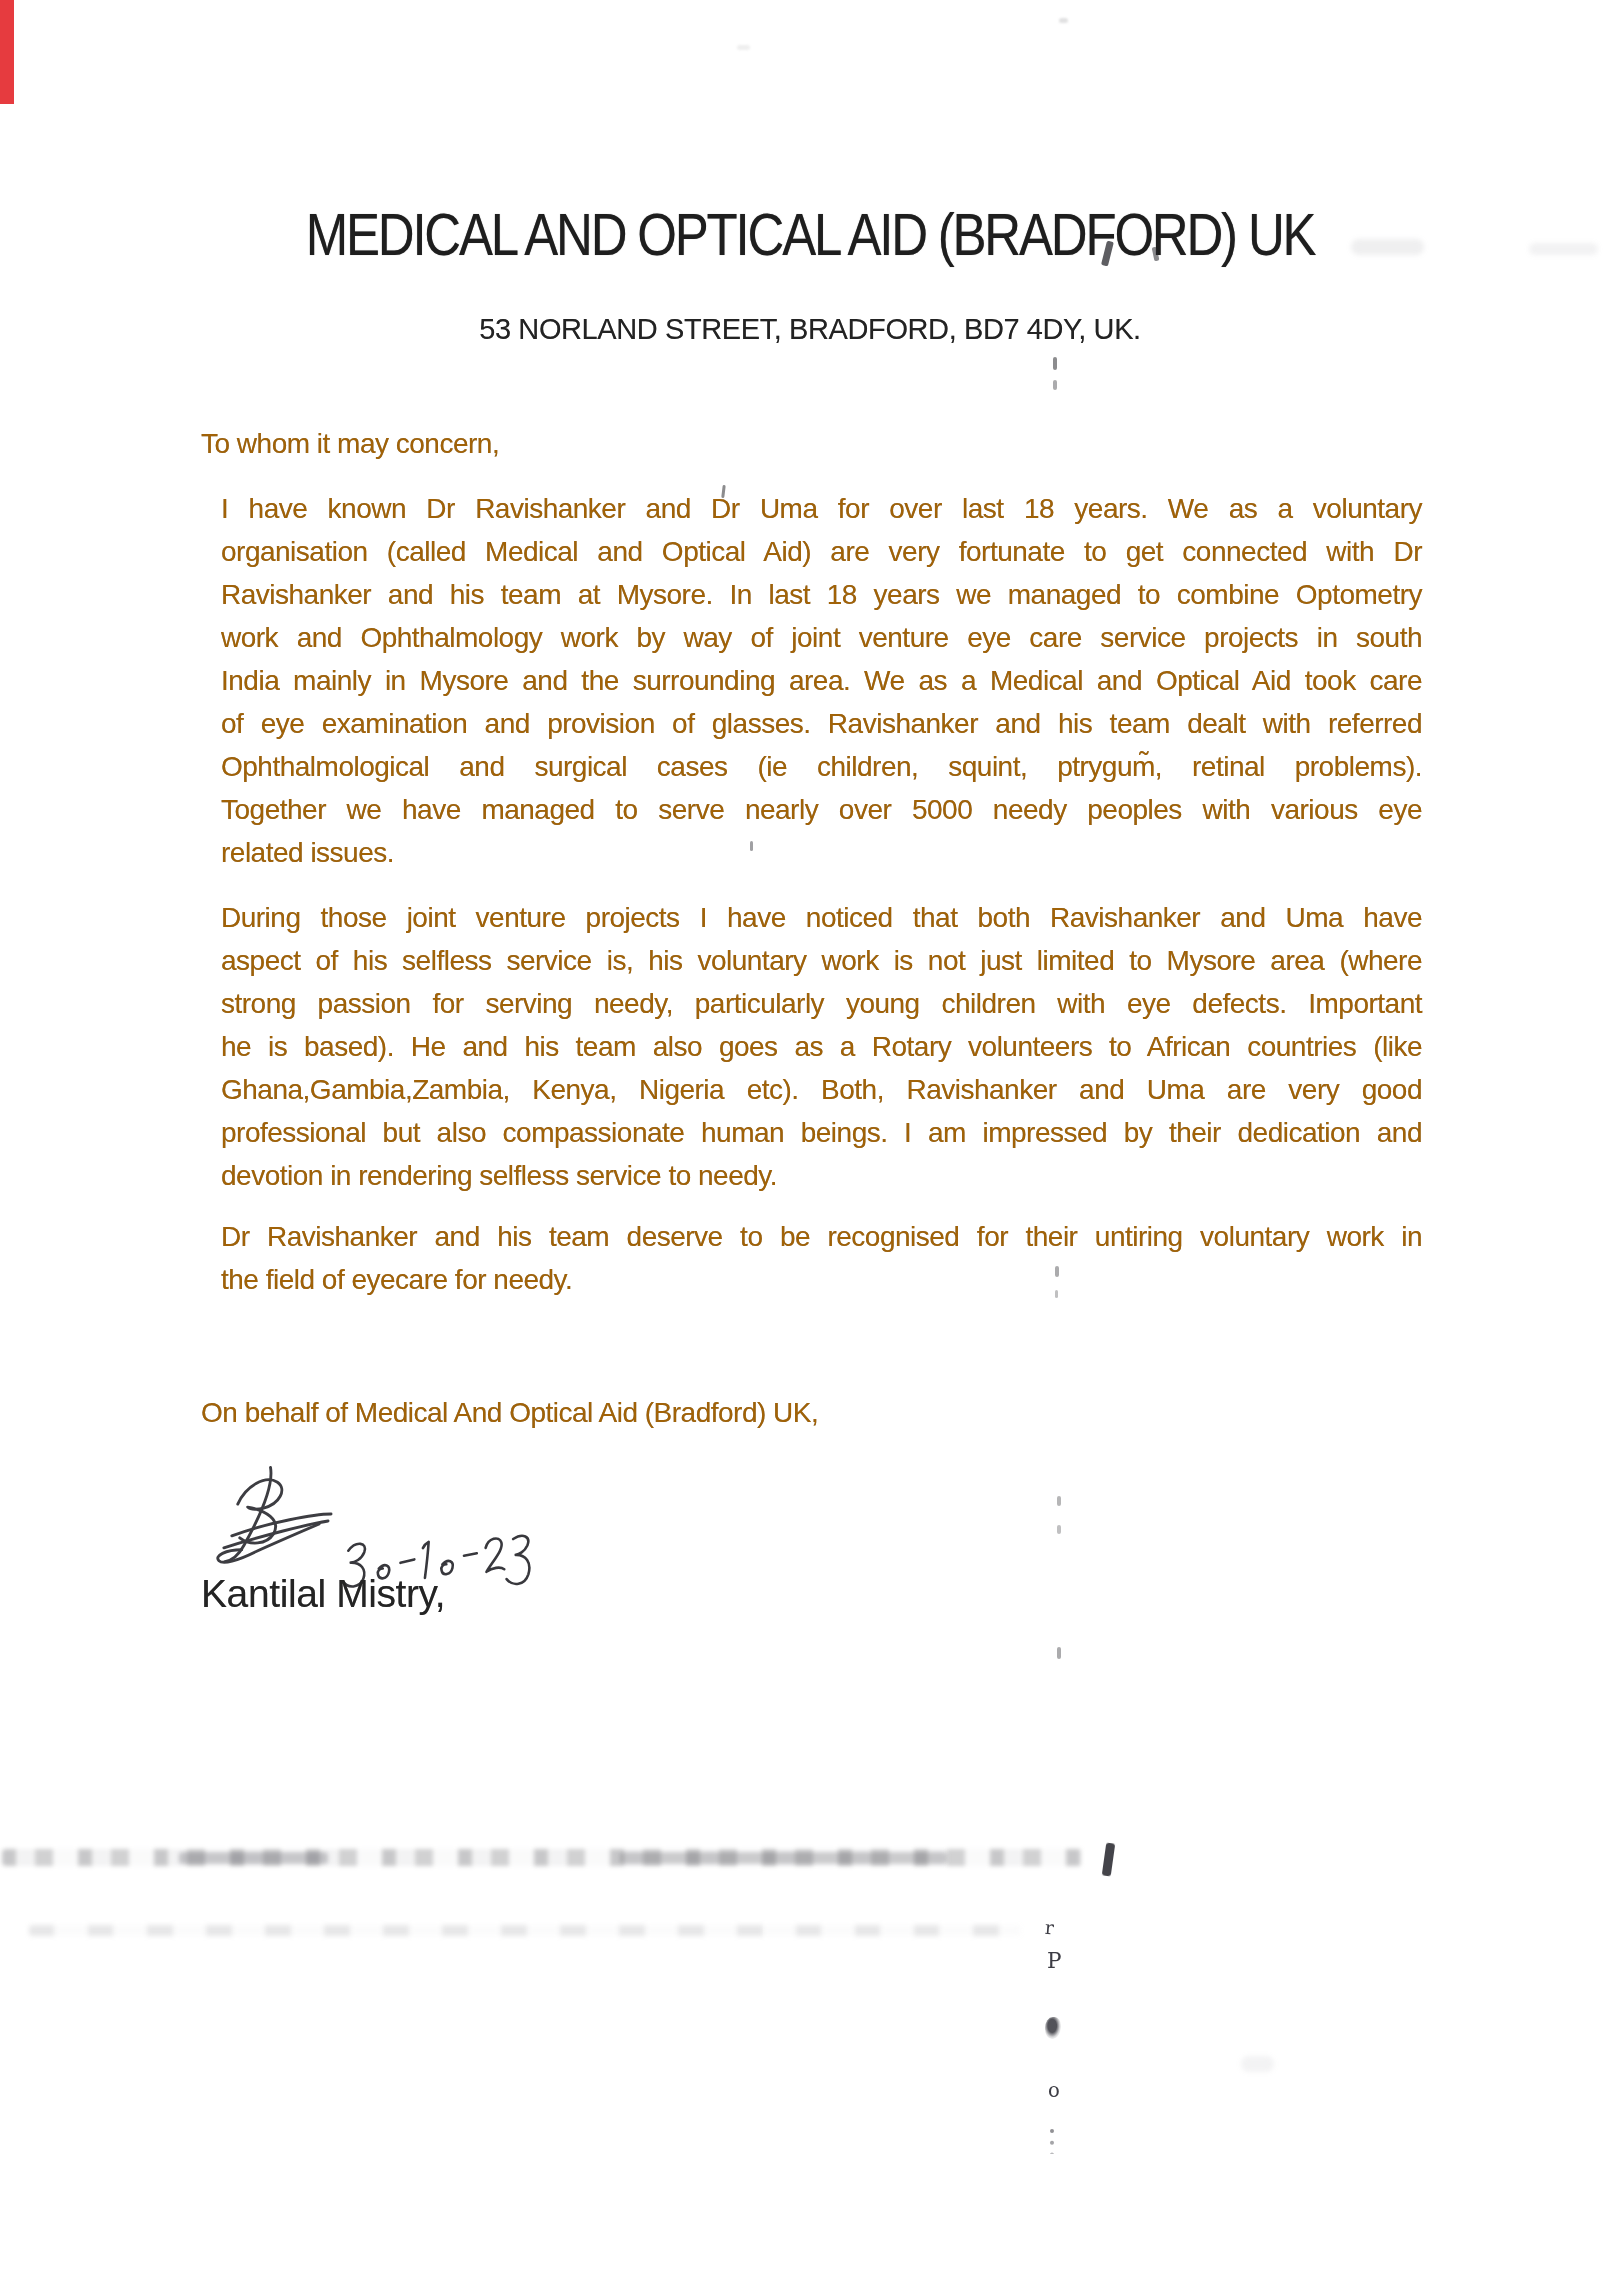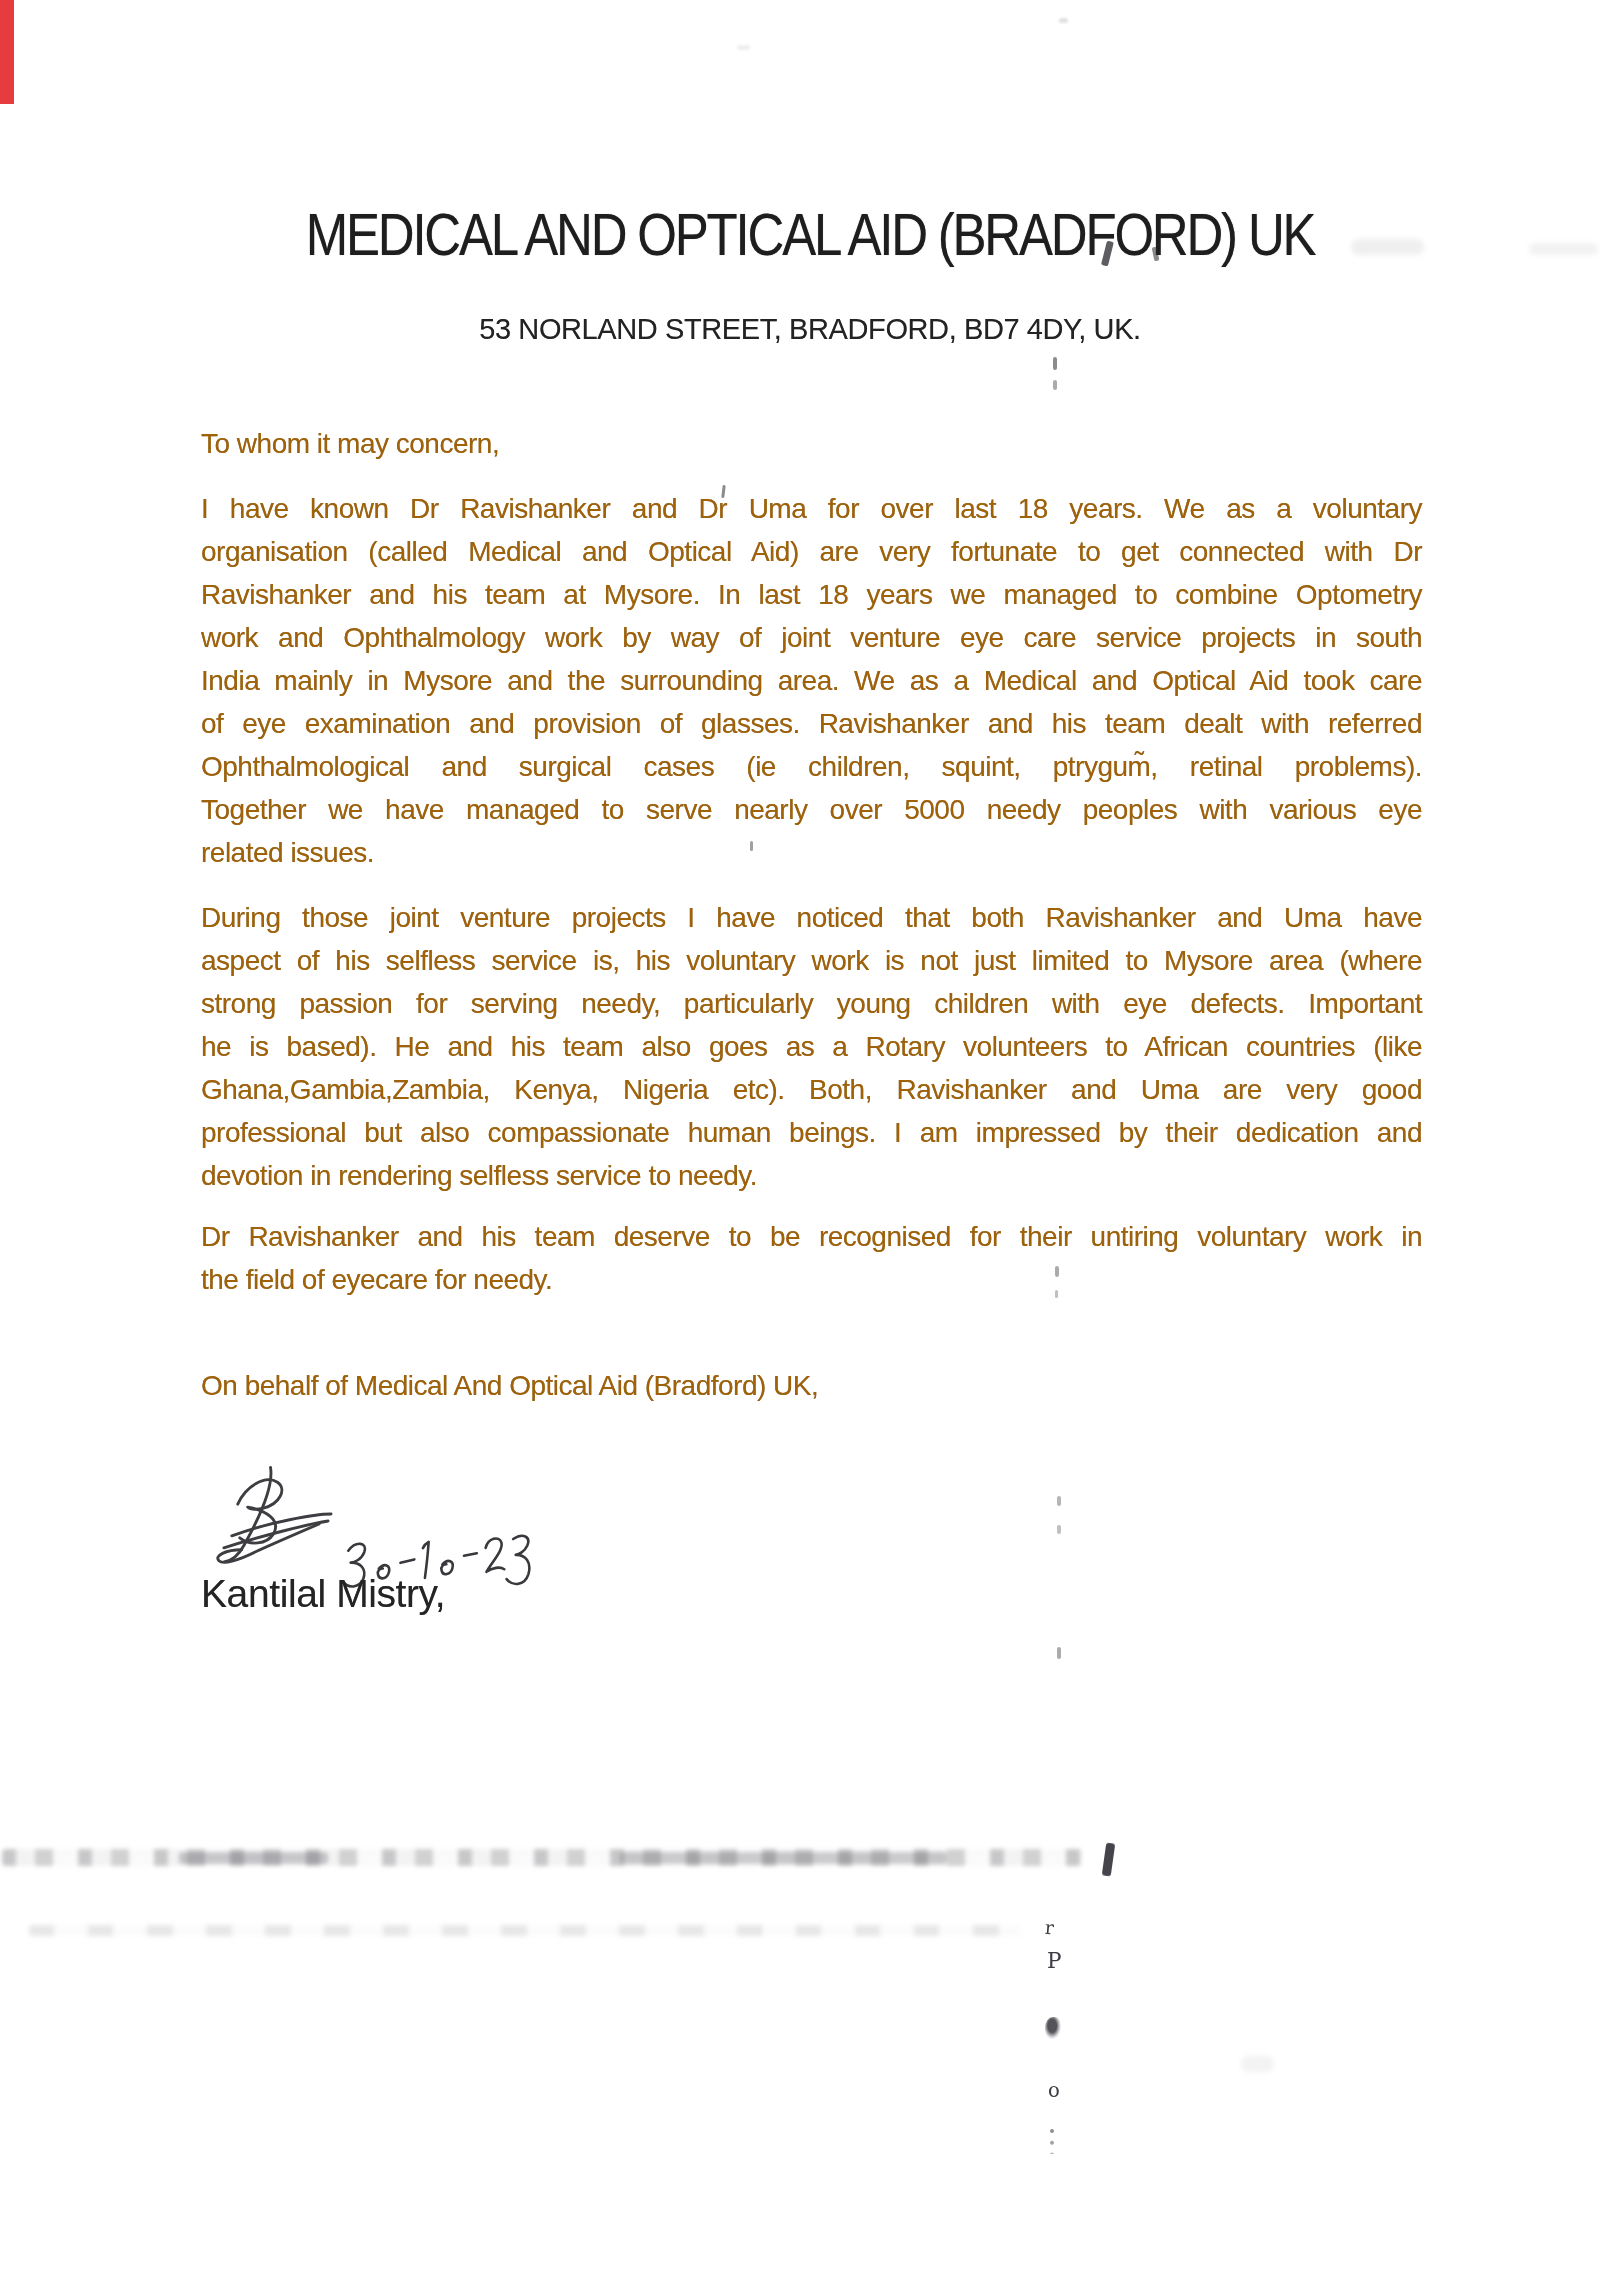--- a/index.html
+++ b/index.html
@@ -18,26 +18,26 @@
     font-size:29px; letter-spacing:-0.4px; color:#232323;
     text-shadow:0 0 0.6px rgba(30,30,30,.45);
     margin-top:17px;
   }
   .body-text {
     position:absolute; top:422px; left:201px; width:1221px;
     font-size:28px; letter-spacing:-0.5px; line-height:43px; color:#a16207;
     text-shadow:0 0 0.6px rgba(35,35,35,.45);
   }
   .salutation { text-align:left; }
-  .para { margin-top:21.6px; }
+  .para { margin-top:21.6px;margin-left:20px; }
   .para.p2 { margin-top:22.5px; }
   .para.p3 { margin-top:17.6px; }
   .line { text-align:justify; text-align-last:justify; }
   .line.last { text-align-last:left; }
-  .closing { margin-top:63px; text-align:left; }
+  .closing { margin-top:90px; text-align:left; }
   .signer {
     position:absolute; left:201px; top:1572px; font-size:39px;
     letter-spacing:-0.4px; color:#242424; text-shadow:0 0 0.6px rgba(35,35,35,.45);
   }
   .signature-svg { position:absolute; left:208px; top:1462px; width:129px; height:110px; }
   .signature-svg path, .date-svg path {
     fill:none; stroke:#3d3d42; stroke-linecap:round; stroke-linejoin:round;
   }
   .signature-svg path { stroke-width:2.9; }
   .date-svg { position:absolute; left:337px; top:1533px; width:204px; height:69px; transform:rotate(-2deg); }

